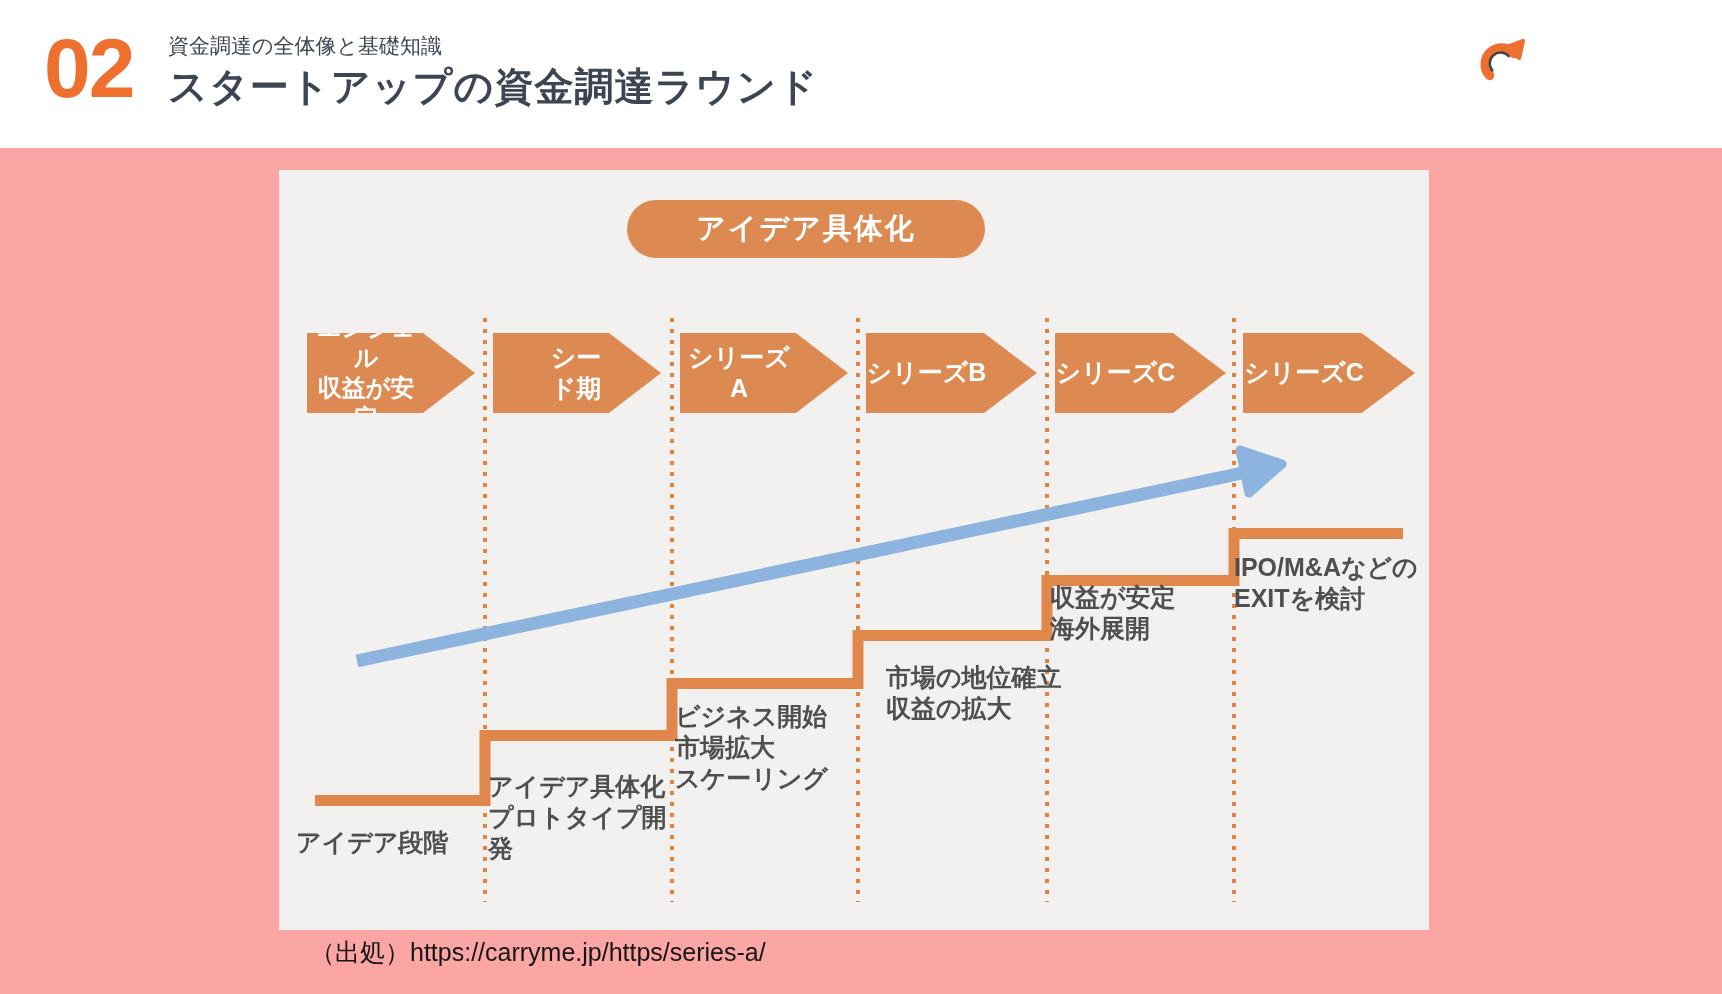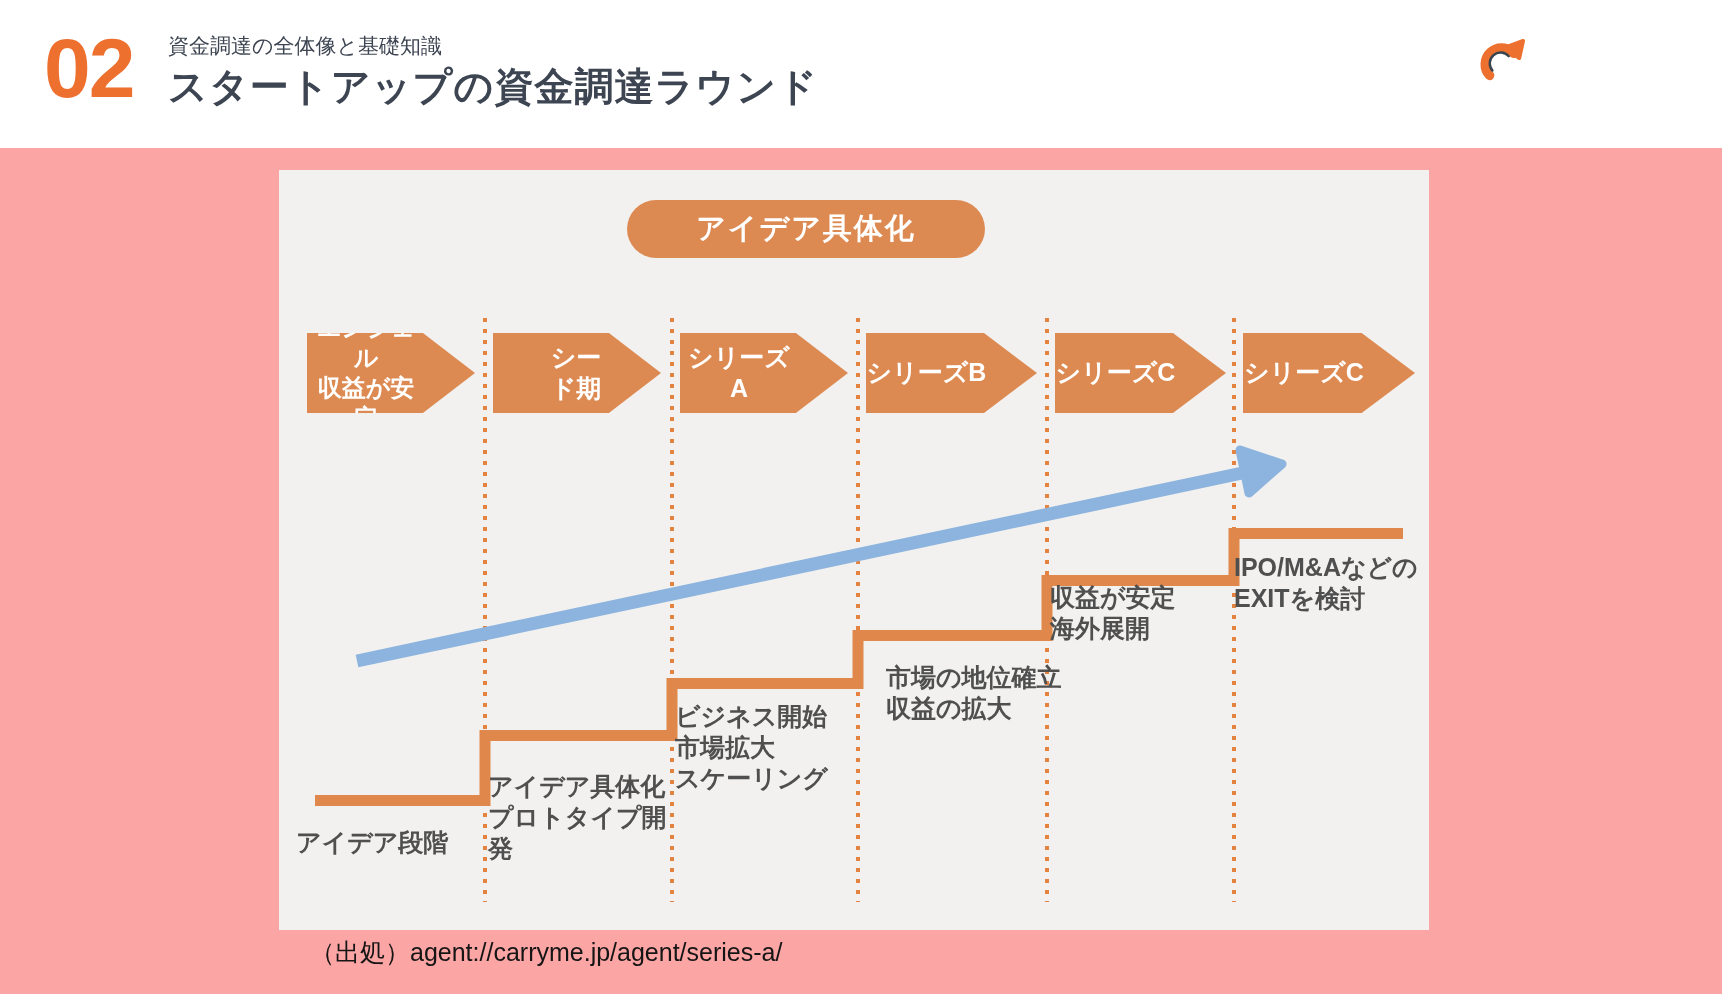--- a/index.html
+++ b/index.html
@@ -108,15 +108,15 @@
 スケーリング</div>
     <div class="desc d4">市場の地位確立
 収益の拡大</div>
     <div class="desc d5">収益が安定
 海外展開</div>
     <div class="desc d6">IPO/M&amp;Aなどの
 EXITを検討</div>
 
   </div>
 
-  <div class="source">（出処）agent://carryme.jp/agent/series-a/</div>
+  <div class="source">（出処）https://carryme.jp/https/series-a/</div>
 
 </div>
 
 </body></html>

